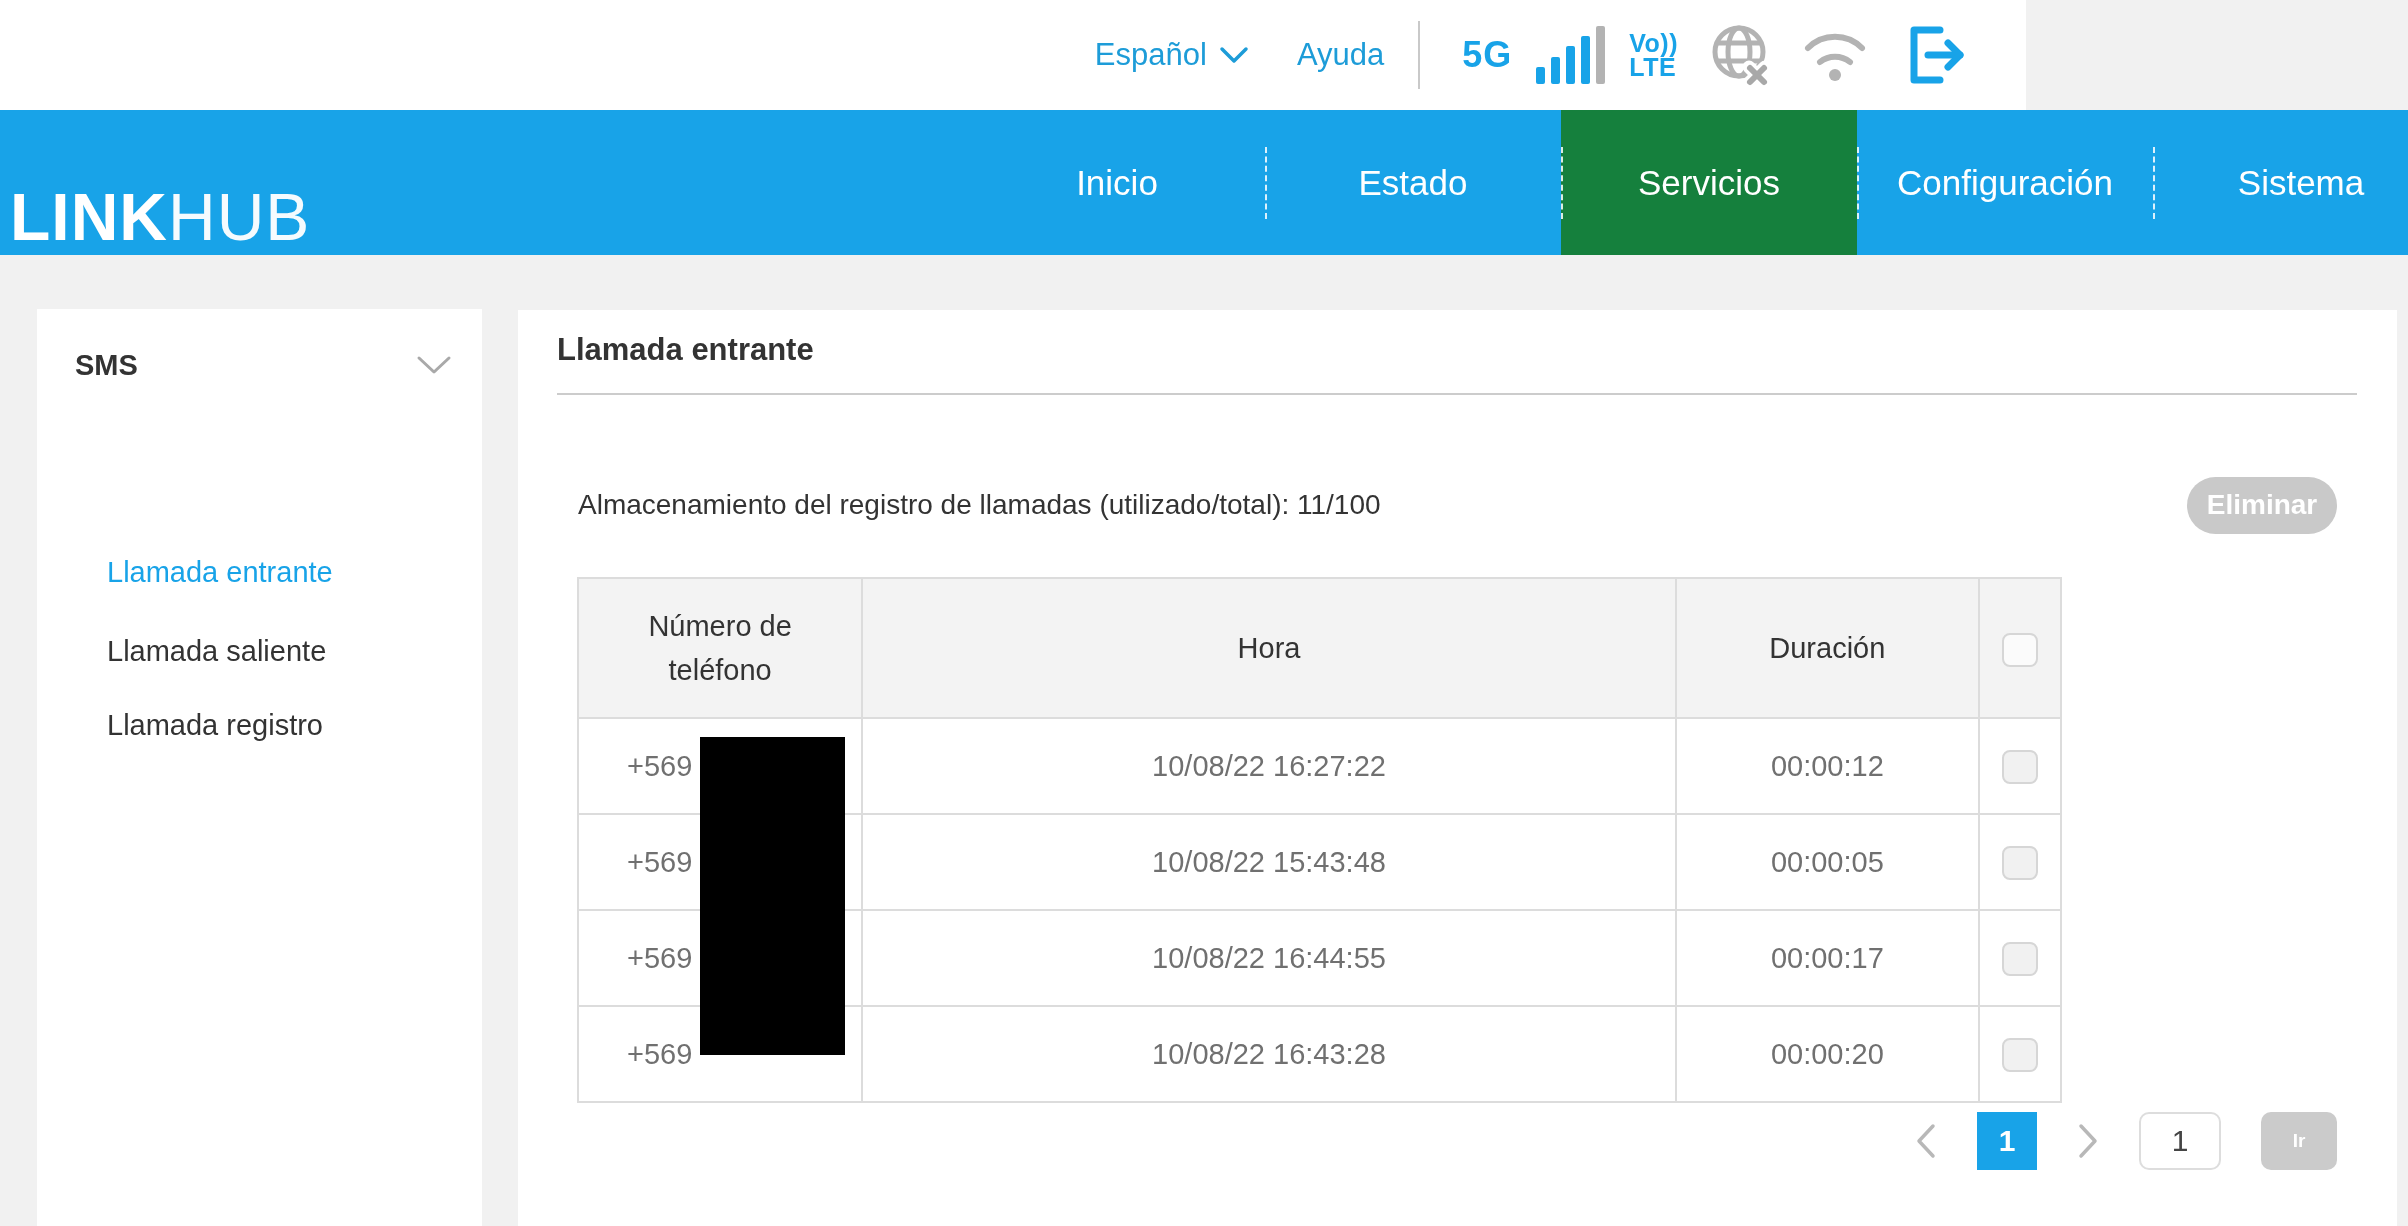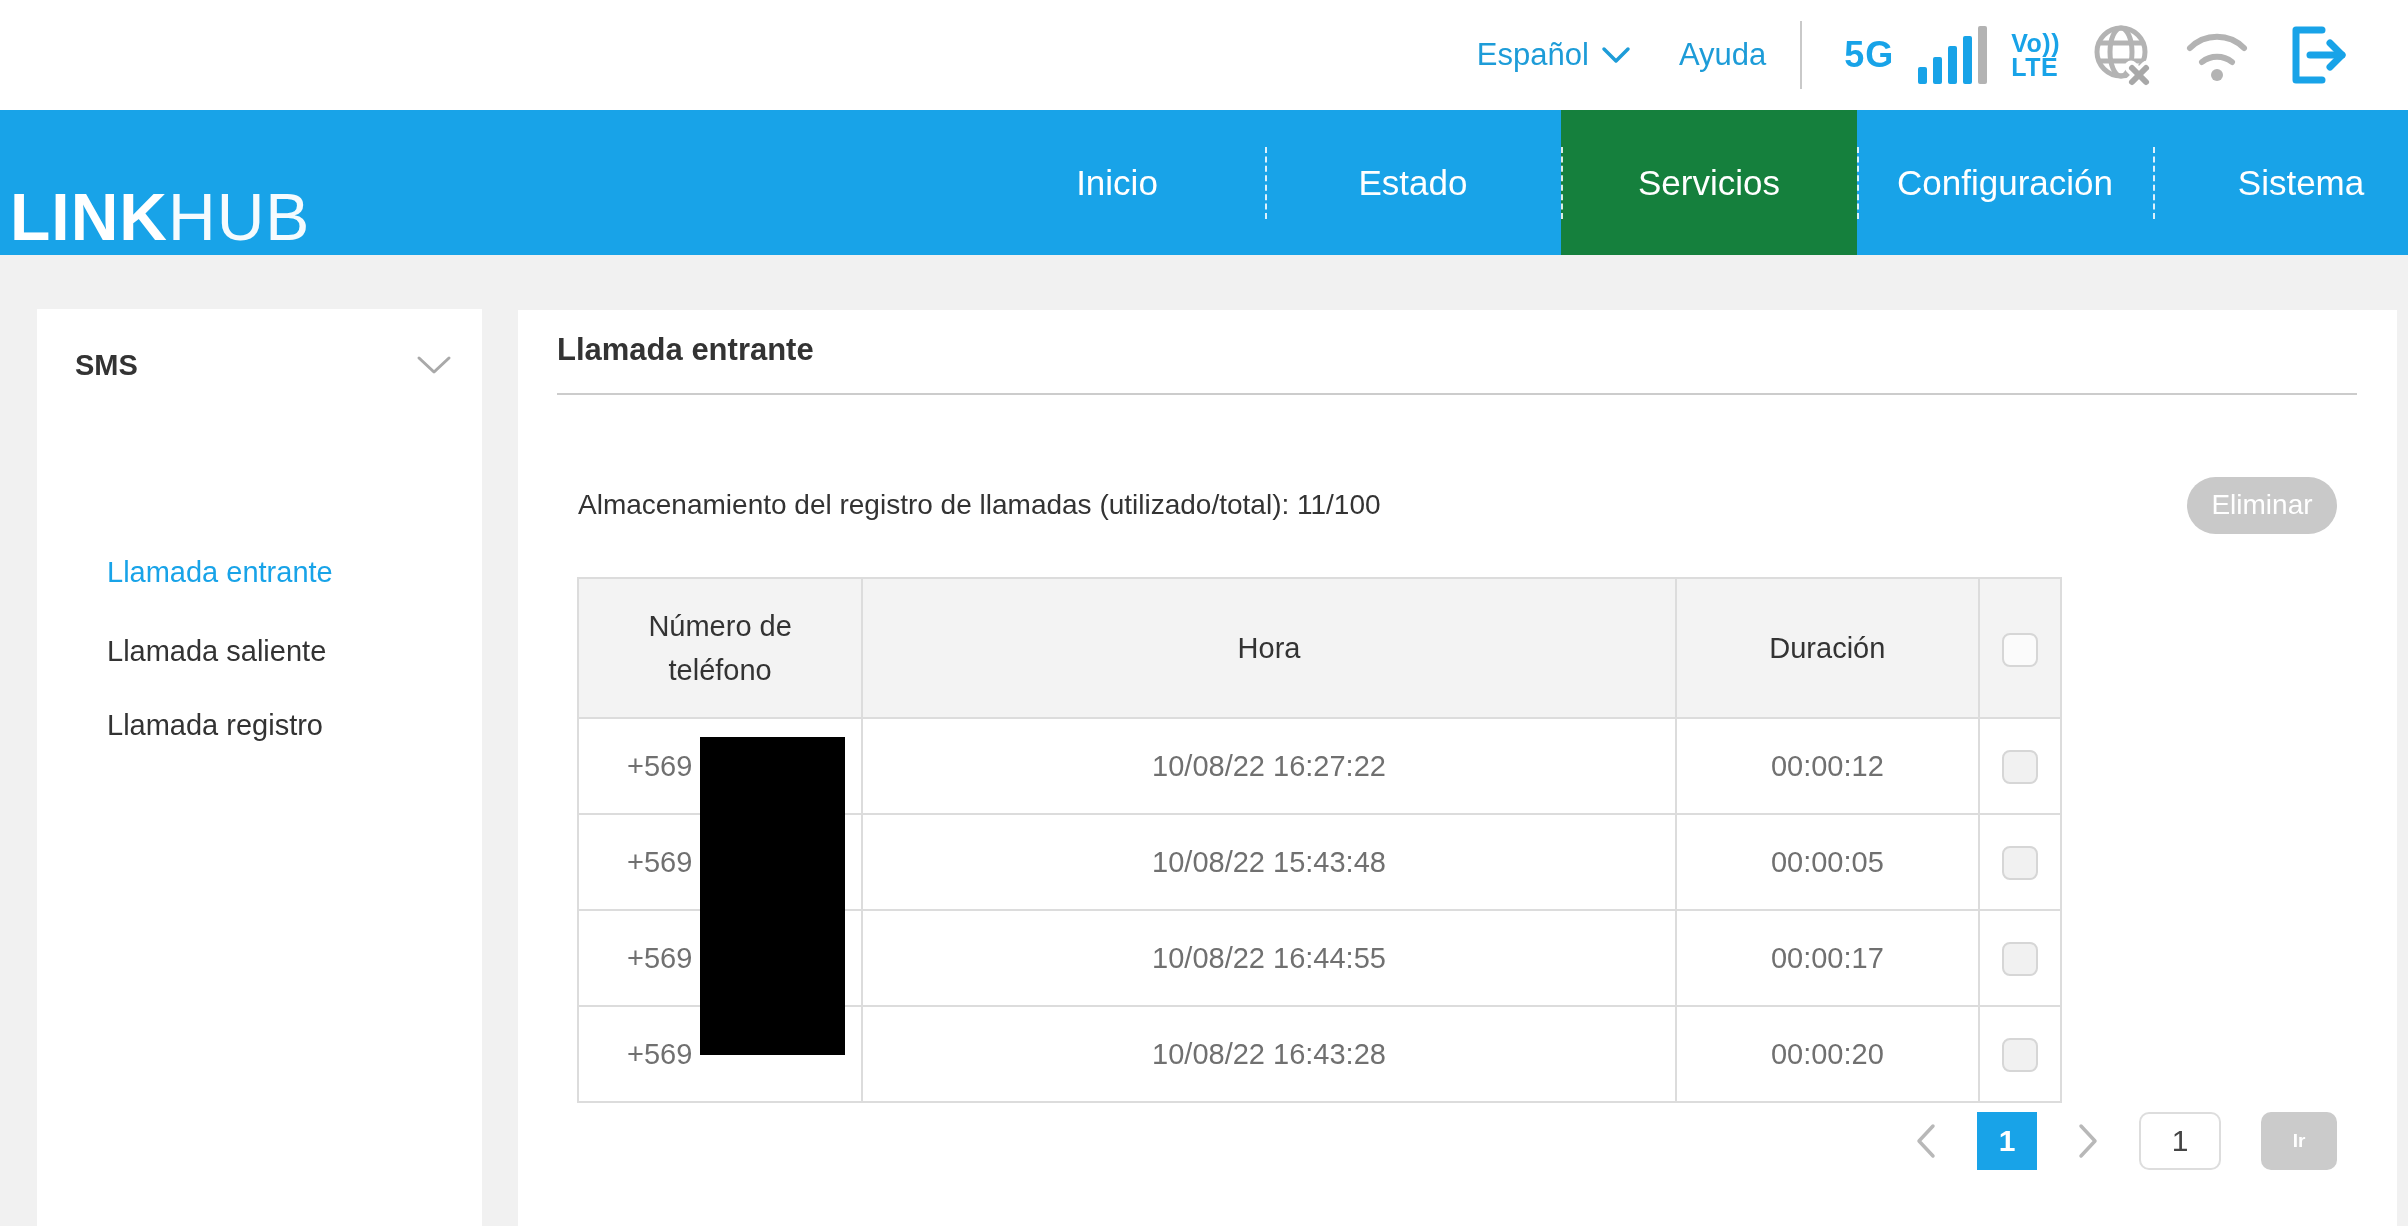--- a/index.html
+++ b/index.html
@@ -1,20 +1,20 @@
 <!DOCTYPE html>
 <html><head>
 <meta charset="utf-8">
 <style>
   * { margin:0; padding:0; box-sizing:border-box; }
   html,body { width:2408px; height:1226px; overflow:hidden; }
   body { font-family:"Liberation Sans", sans-serif; background:#f1f1f1; position:relative; }
 
   
-  .topbar { position:absolute; left:0; top:0; width:2408px; height:110px; background:#ffffff;
+  .topbar { position:absolute; left:0; top:0; width:2026px; height:110px; background:#ffffff;
             display:flex; align-items:center; justify-content:flex-end; padding-right:58px; }
   .topbar .lang { display:flex; align-items:center; gap:12px; color:#1d9cd8; font-size:31px; cursor:pointer; }
   .topbar .help { color:#1d9cd8; font-size:31px; margin-left:48px; cursor:pointer; }
   .topbar .vdiv { width:2px; height:68px; background:#c9c9c9; margin:0 42px 0 34px; }
   .status { display:flex; align-items:center; gap:24px; }
   .badge-5g { color:#18a3e8; font-size:36px; font-weight:bold; letter-spacing:1px; }
   .sigbars { display:flex; align-items:flex-end; gap:6px; height:58px; }
   .sigbars i { display:block; width:9px; border-radius:2px; background:#18a3e8; }
   .sigbars i.b1{height:17px} .sigbars i.b2{height:27px} .sigbars i.b3{height:38px}
   .sigbars i.b4{height:48px} .sigbars i.b5{height:58px; background:#b3b3b3;}
@@ -44,21 +44,21 @@
               font-size:29px; color:#333333; cursor:pointer; }
   .side-sub.active { color:#18a3e8; }
 
   .main { position:absolute; left:518px; top:310px; width:1879px; height:916px; background:#ffffff; }
   .page-title { position:absolute; left:39px; top:22px; font-size:31px; font-weight:bold; color:#333333; }
   .title-divider { position:absolute; left:39px; right:40px; top:83px; height:2px; background:#cccccc; }
   .storage-row { position:absolute; left:60px; right:60px; top:167px; height:56px;
                  display:flex; align-items:center; justify-content:space-between; }
   .storage-text { font-size:28px; color:#333333; }
   .btn-delete { width:150px; height:57px; border:none; border-radius:29px; background:#c9c9c9;
-                color:#ffffff; font-size:28px; font-weight:normal; font-family:inherit; cursor:default; }
+                color:#ffffff; font-size:28px; font-weight:bold; font-family:inherit; cursor:default; }
 
   
   .calls-table { position:absolute; left:59px; top:267px; width:1485px; border-collapse:collapse; }
   .calls-table th, .calls-table td { border:2px solid #dcdcdc; }
   .calls-table th { background:#f3f3f3; font-weight:normal; font-size:29px; color:#333333;
                     height:140px; line-height:44px; }
   .calls-table td { height:96px; font-size:29px; color:#707070; text-align:center; background:#ffffff; }
   .calls-table td.phone { text-align:left; padding-left:48px; }
   .cbx { display:inline-block; width:36px; height:34px; border:2px solid #d6d6d6; border-radius:8px;
          background:#fbfbfb; vertical-align:middle; cursor:pointer; }

